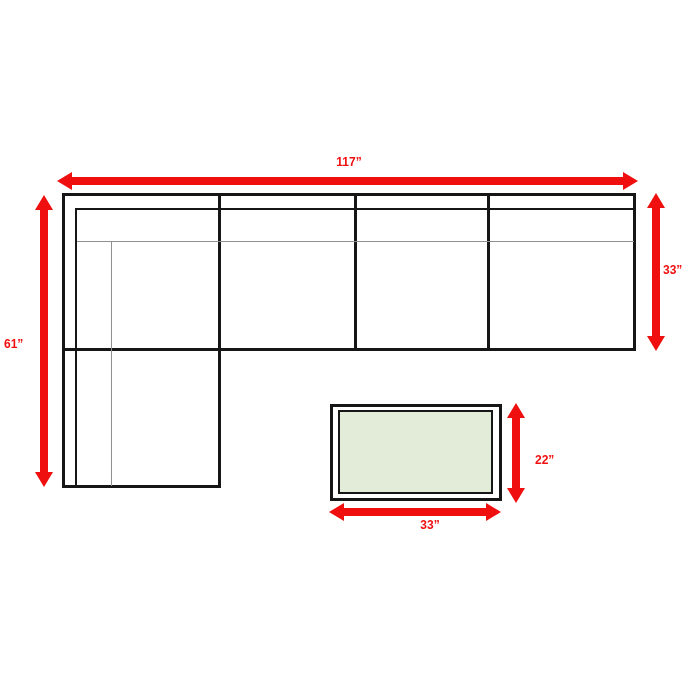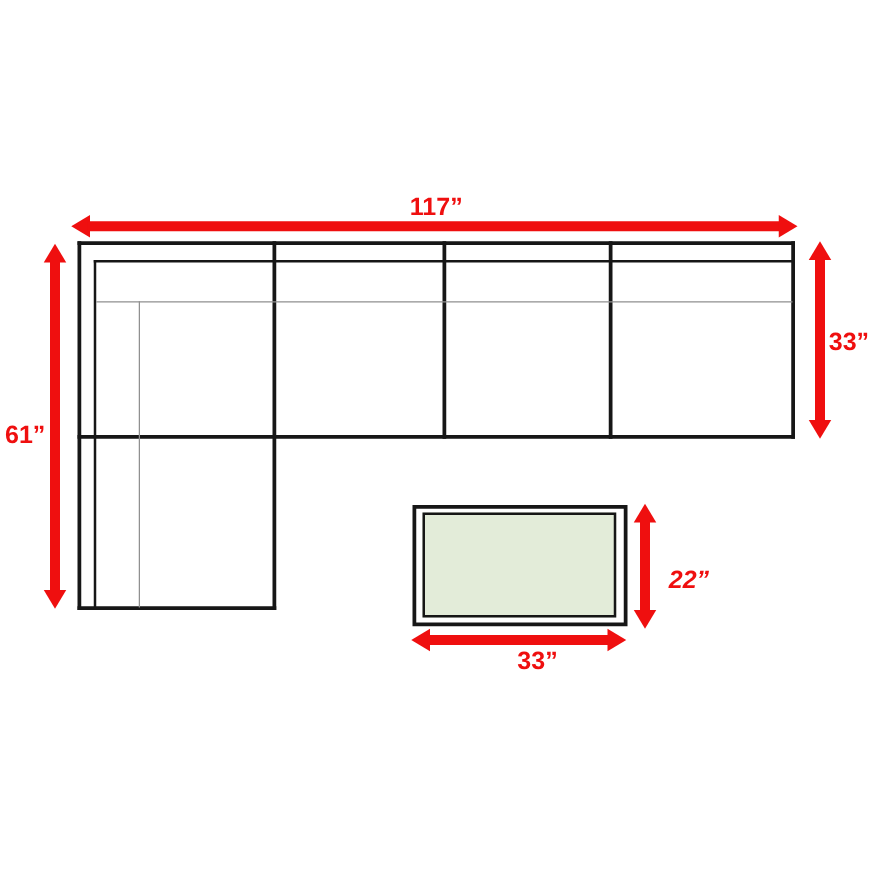--- a/index.html
+++ b/index.html
@@ -30,21 +30,21 @@
   .dim-h .head-e{position:absolute;right:0;top:0;width:0;height:0;
     border-top:9px solid transparent;border-bottom:9px solid transparent;border-left:15px solid var(--dimension-red);}
   .dim-v{position:absolute;width:18px;}
   .dim-v .shaft{position:absolute;top:13px;bottom:13px;left:5px;width:8px;background:var(--dimension-red);}
   .dim-v .head-n{position:absolute;top:0;left:0;width:0;height:0;
     border-left:9px solid transparent;border-right:9px solid transparent;border-bottom:15px solid var(--dimension-red);}
   .dim-v .head-s{position:absolute;bottom:0;left:0;width:0;height:0;
     border-left:9px solid transparent;border-right:9px solid transparent;border-top:15px solid var(--dimension-red);}
   .dim-label{
     position:absolute;color:var(--dimension-red);
-    font-size:20px;font-weight:600;line-height:1;letter-spacing:0;
+    font-size:12px;font-weight:600;line-height:1;letter-spacing:0;
   }
   
   .table-outer{
     position:absolute;left:330px;top:404px;width:172px;height:97px;
     box-sizing:border-box;border:3px solid var(--outline-black);background:#fff;
   }
   .table-inner{
     position:absolute;left:5px;top:3px;width:155px;height:84px;
     box-sizing:border-box;border:2px solid var(--outline-black);
     background:var(--table-top-green);
@@ -101,16 +101,16 @@
     <div class="shaft"></div>
     <div class="head-e"></div>
   </div>
 
   <div class="dim-label" style="left:317px;top:156px;width:64px;text-align:center;">117”</div>
 
   <div class="dim-label" style="left:4px;top:338px;width:32px;text-align:left;">61”</div>
 
   <div class="dim-label" style="left:663px;top:264px;width:36px;text-align:left;">33”</div>
 
-  <div class="dim-label" style="left:535px;top:454px;width:36px;text-align:left;font-style:italic;">22”</div>
+  <div class="dim-label" style="left:535px;top:454px;width:36px;text-align:left;">22”</div>
 
   <div class="dim-label" style="left:400px;top:519px;width:60px;text-align:center;">33”</div>
 </div>
 
 </body></html>

